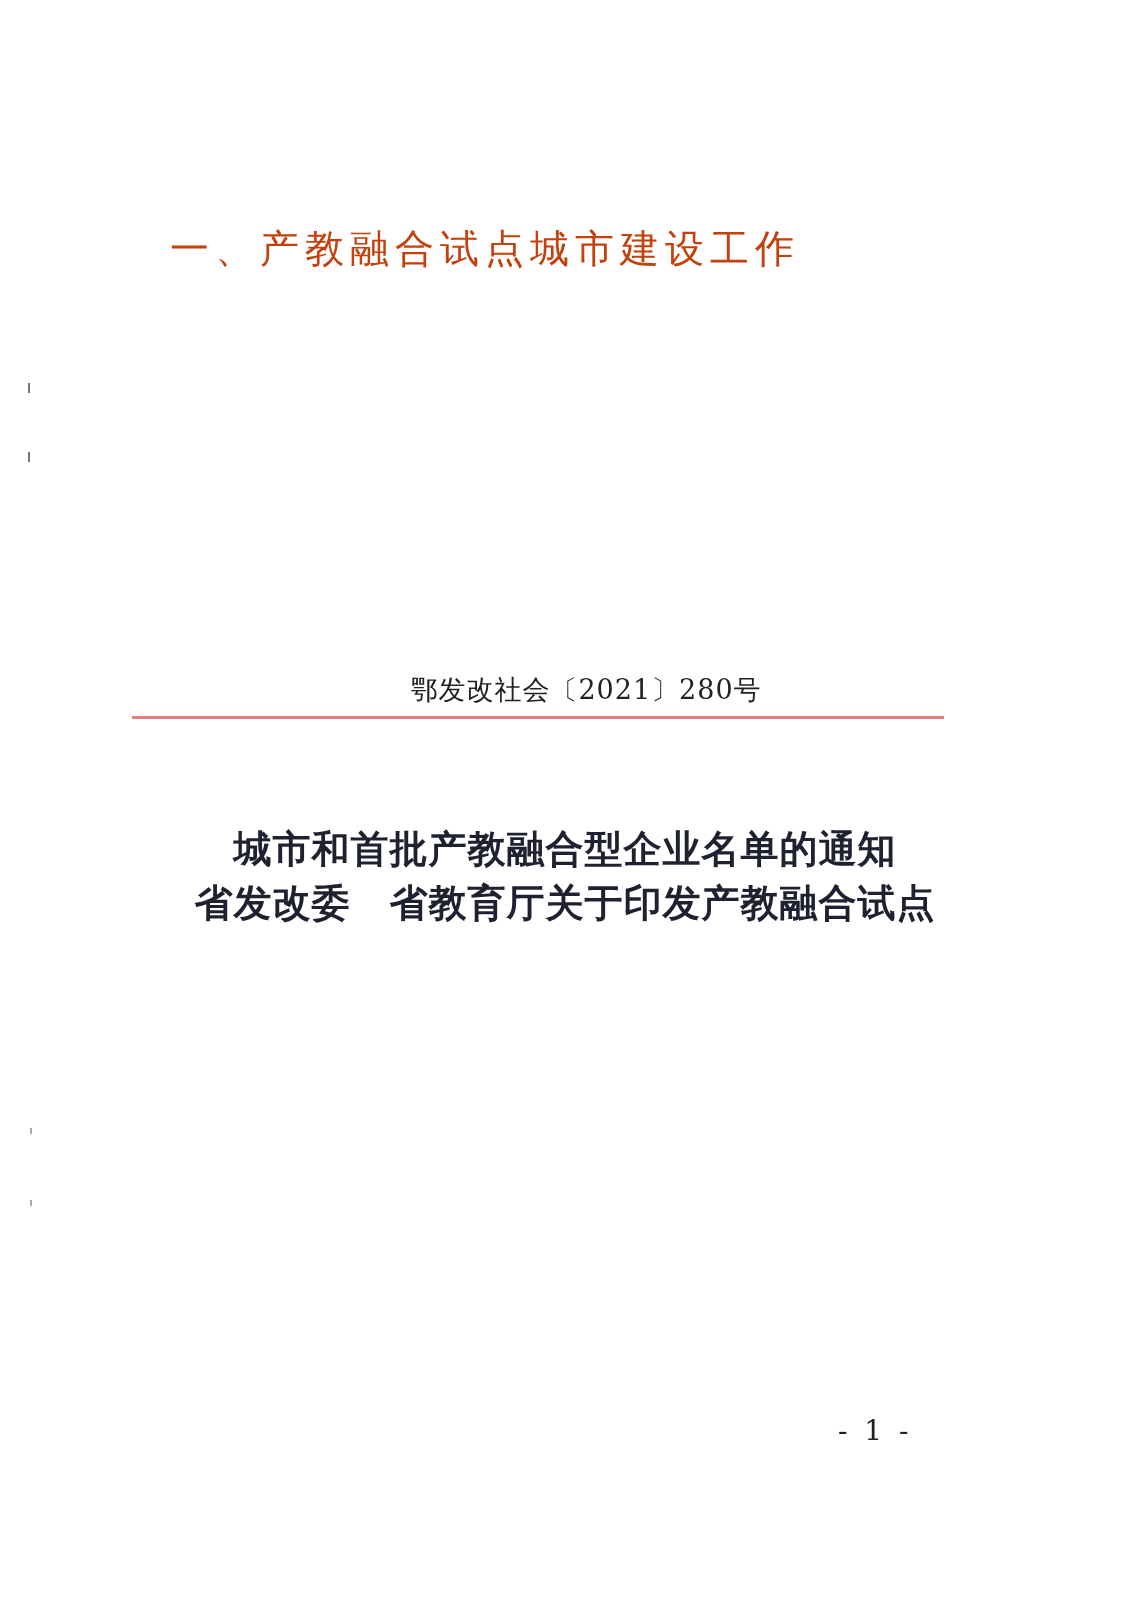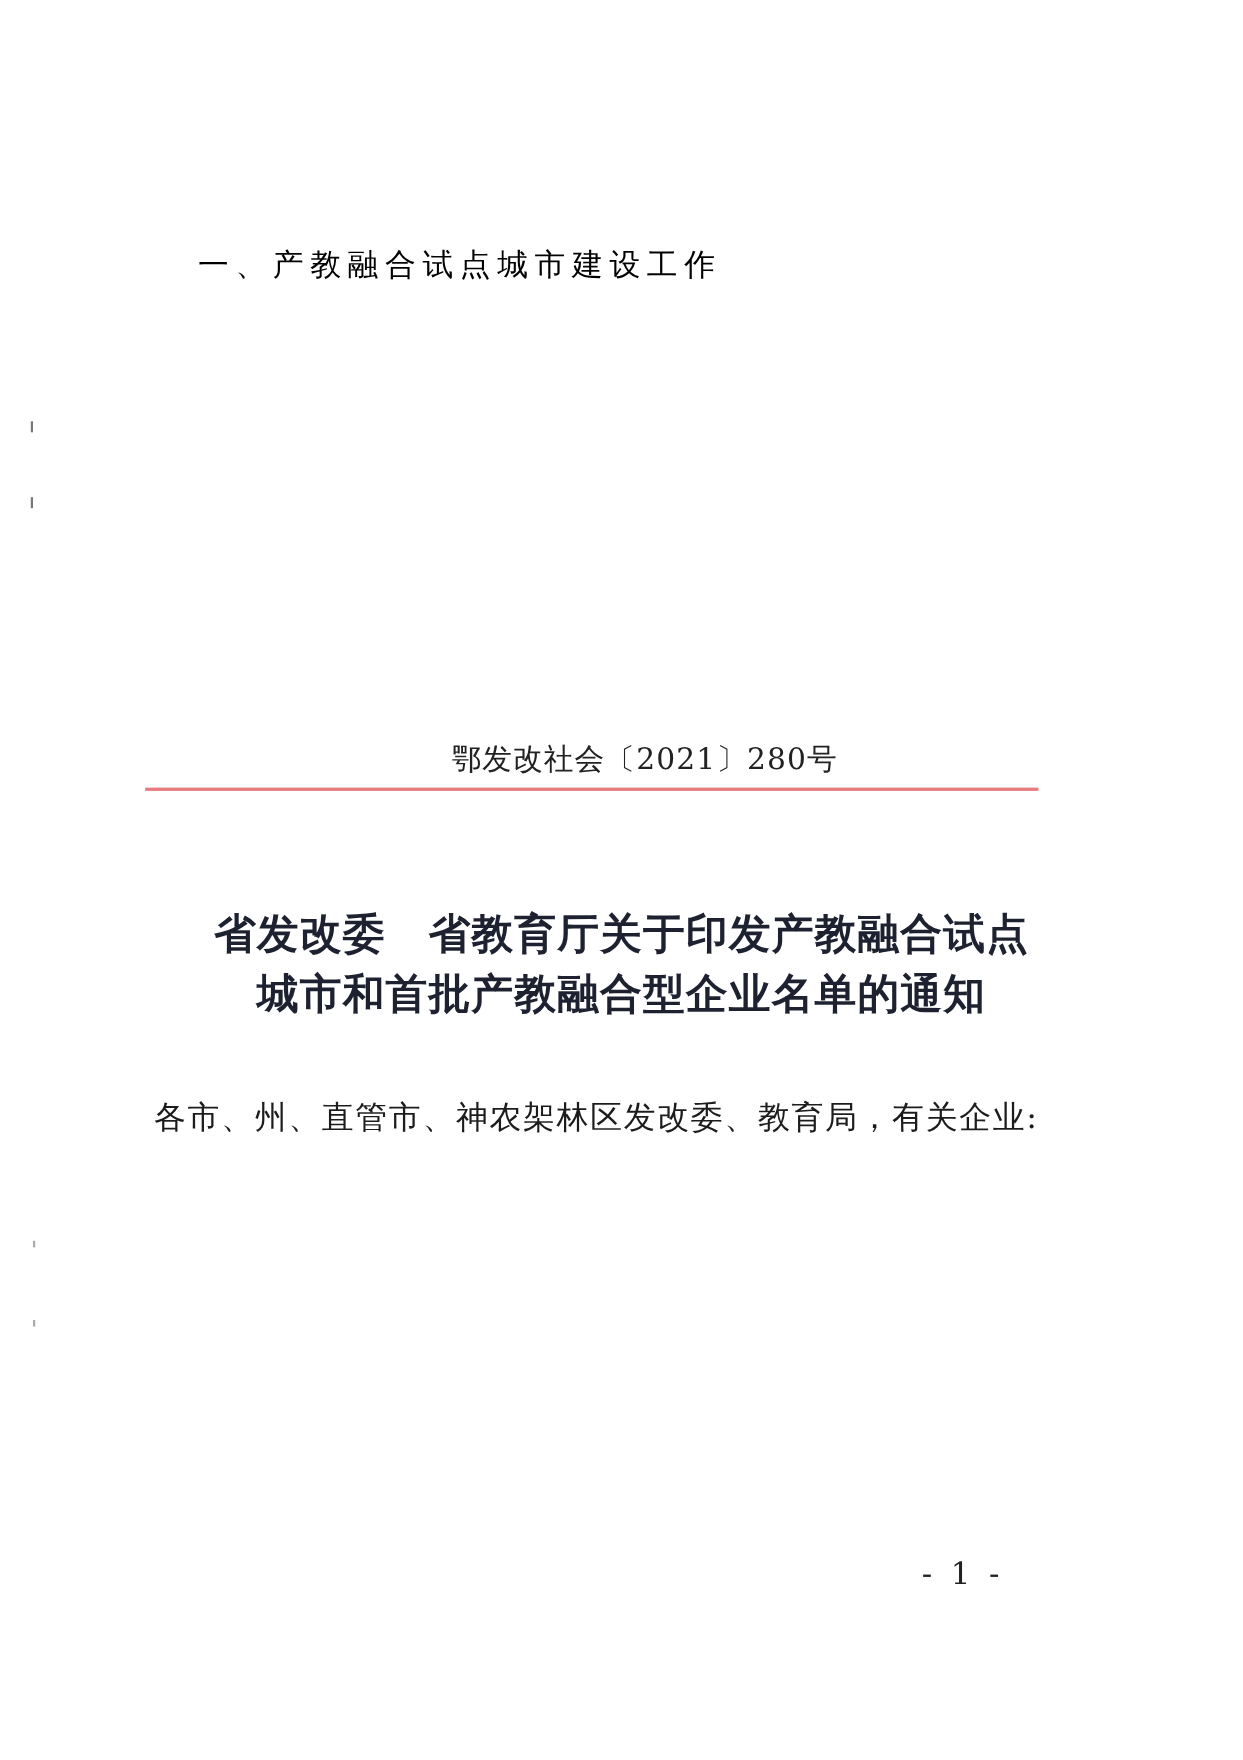--- a/index.html
+++ b/index.html
@@ -1,21 +1,21 @@
 <!DOCTYPE html>
 <html><head>
   <meta charset="utf-8">
   <style>
     html, body { margin: 0; padding: 0; }
     body {
       width: 1130px; height: 1600px; background: #ffffff; position: relative; overflow: hidden;
       font-family: "DejaVu Serif", "Liberation Serif", serif; color: #1a1a1a;
     }
     .page { position: absolute; inset: 0; }
-    .bleed { position: absolute; left: 180px; right: 180px; color: #000000; font-size: 28px; letter-spacing: 6px; white-space: nowrap; overflow: hidden; }
+    .bleed { position: absolute; left: 170px; right: 180px; color: #c2410c; font-size: 39px; letter-spacing: 6px; white-space: nowrap; overflow: hidden; }
     .margin-mark { position: absolute; width: 2px; height: 10px; background: #777; }
     .header-block { position: absolute; left: 138px; top: 400px; width: 820px; height: 180px; }
     .header-left { position: absolute; left: 0; top: 0; }
     .org-line { font-family: "DejaVu Serif", serif; font-weight: bold; color: #e8565a; font-size: 66px; line-height: 84px; white-space: nowrap; transform: scaleY(1.05); }
     .org-line.spaced { letter-spacing: 46px; }
     .wenjian { position: absolute; left: 648px; top: 36px; font-family: "DejaVu Serif", serif; font-weight: bold; color: #e8565a; font-size: 94px; line-height: 110px; letter-spacing: 2px; white-space: nowrap; }
     .doc-number { position: absolute; left: 12px; right: 0; top: 672px; text-align: center; font-size: 27px; letter-spacing: 1px; color: #222; padding-left: 30px; }
     .red-rule { position: absolute; left: 132px; width: 812px; top: 716px; height: 3px; background: #e77b7f; }
     .title { position: absolute; left: 0; right: 0; top: 822px; text-align: center; font-family: "DejaVu Sans", sans-serif; font-weight: bold; font-size: 38px; line-height: 54px; color: #1e2230; letter-spacing: 1px; }
     .body-text { position: absolute; left: 140px; width: 810px; top: 988px; font-size: 29px; line-height: 54px; color: #1c1c1c; letter-spacing: 1.5px; }
@@ -36,22 +36,21 @@
   <div class="margin-mark" style="left:28px; top:383px;"></div>
   <div class="margin-mark" style="left:28px; top:452px;"></div>
   <div class="margin-mark" style="left:30px; top:1128px; height:6px; background:#aaa;"></div>
   <div class="margin-mark" style="left:30px; top:1200px; height:6px; background:#aaa;"></div>
 
 
   <div class="doc-number">鄂发改社会〔2021〕280号</div>
   <div class="red-rule"></div>
 
   <div class="title">
+    <div>城市和首批产教融合型企业名单的通知</div>
     <div>省发改委　省教育厅关于印发产教融合试点</div>
-    <div>城市和首批产教融合型企业名单的通知</div>
   </div>
 
   <div class="body-text">
-    <p class="salutation">各市、州、直管市、神农架林区发改委、教育局，有关企业:</p>
   </div>
 
   <div class="page-number">- 1 -</div>
 </div>
 
 </body></html>

